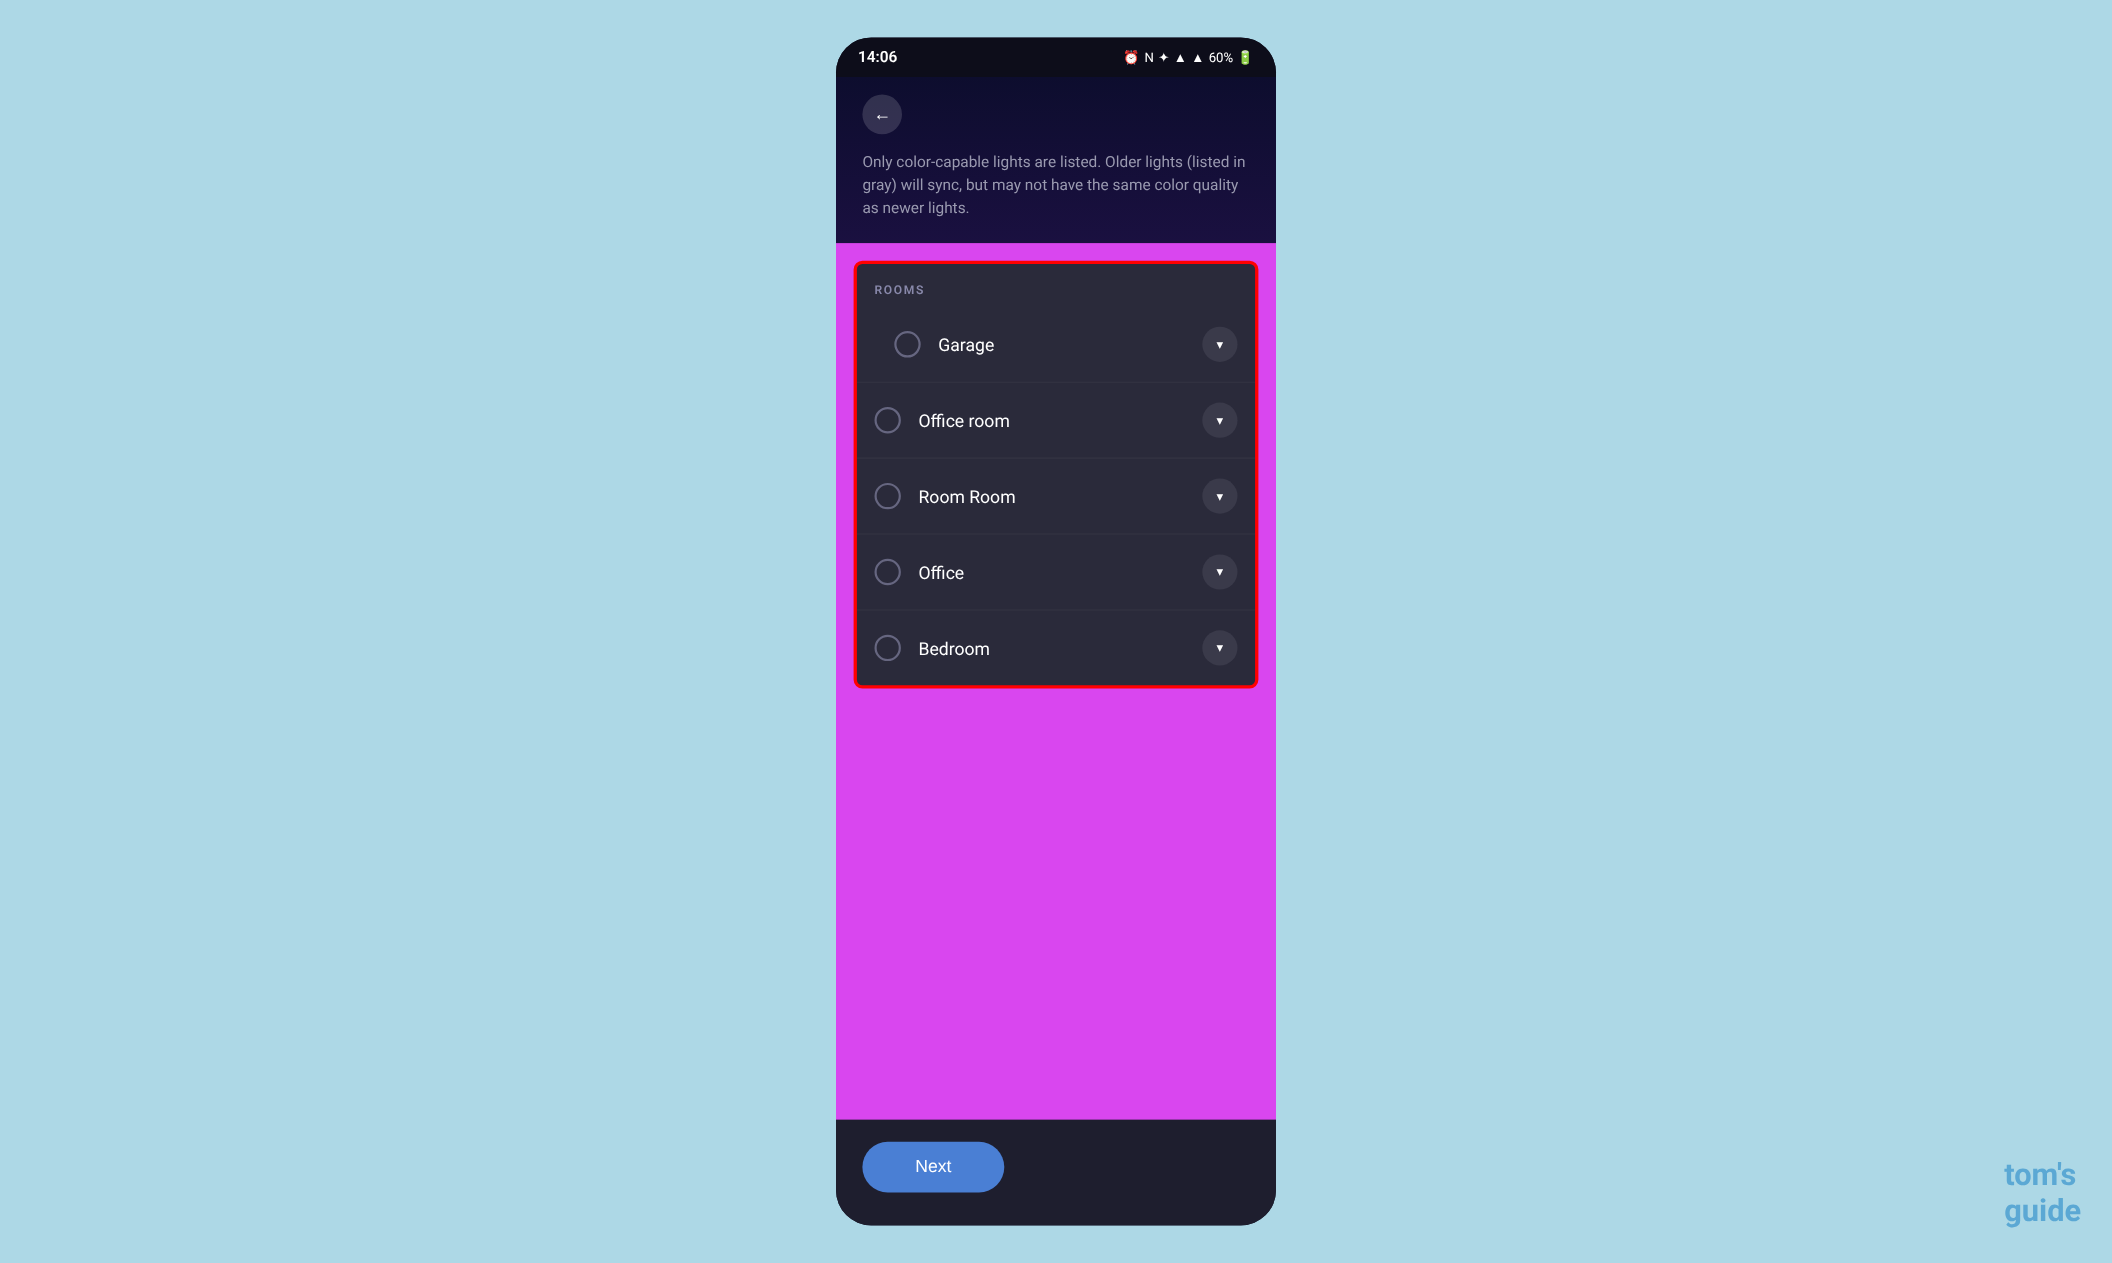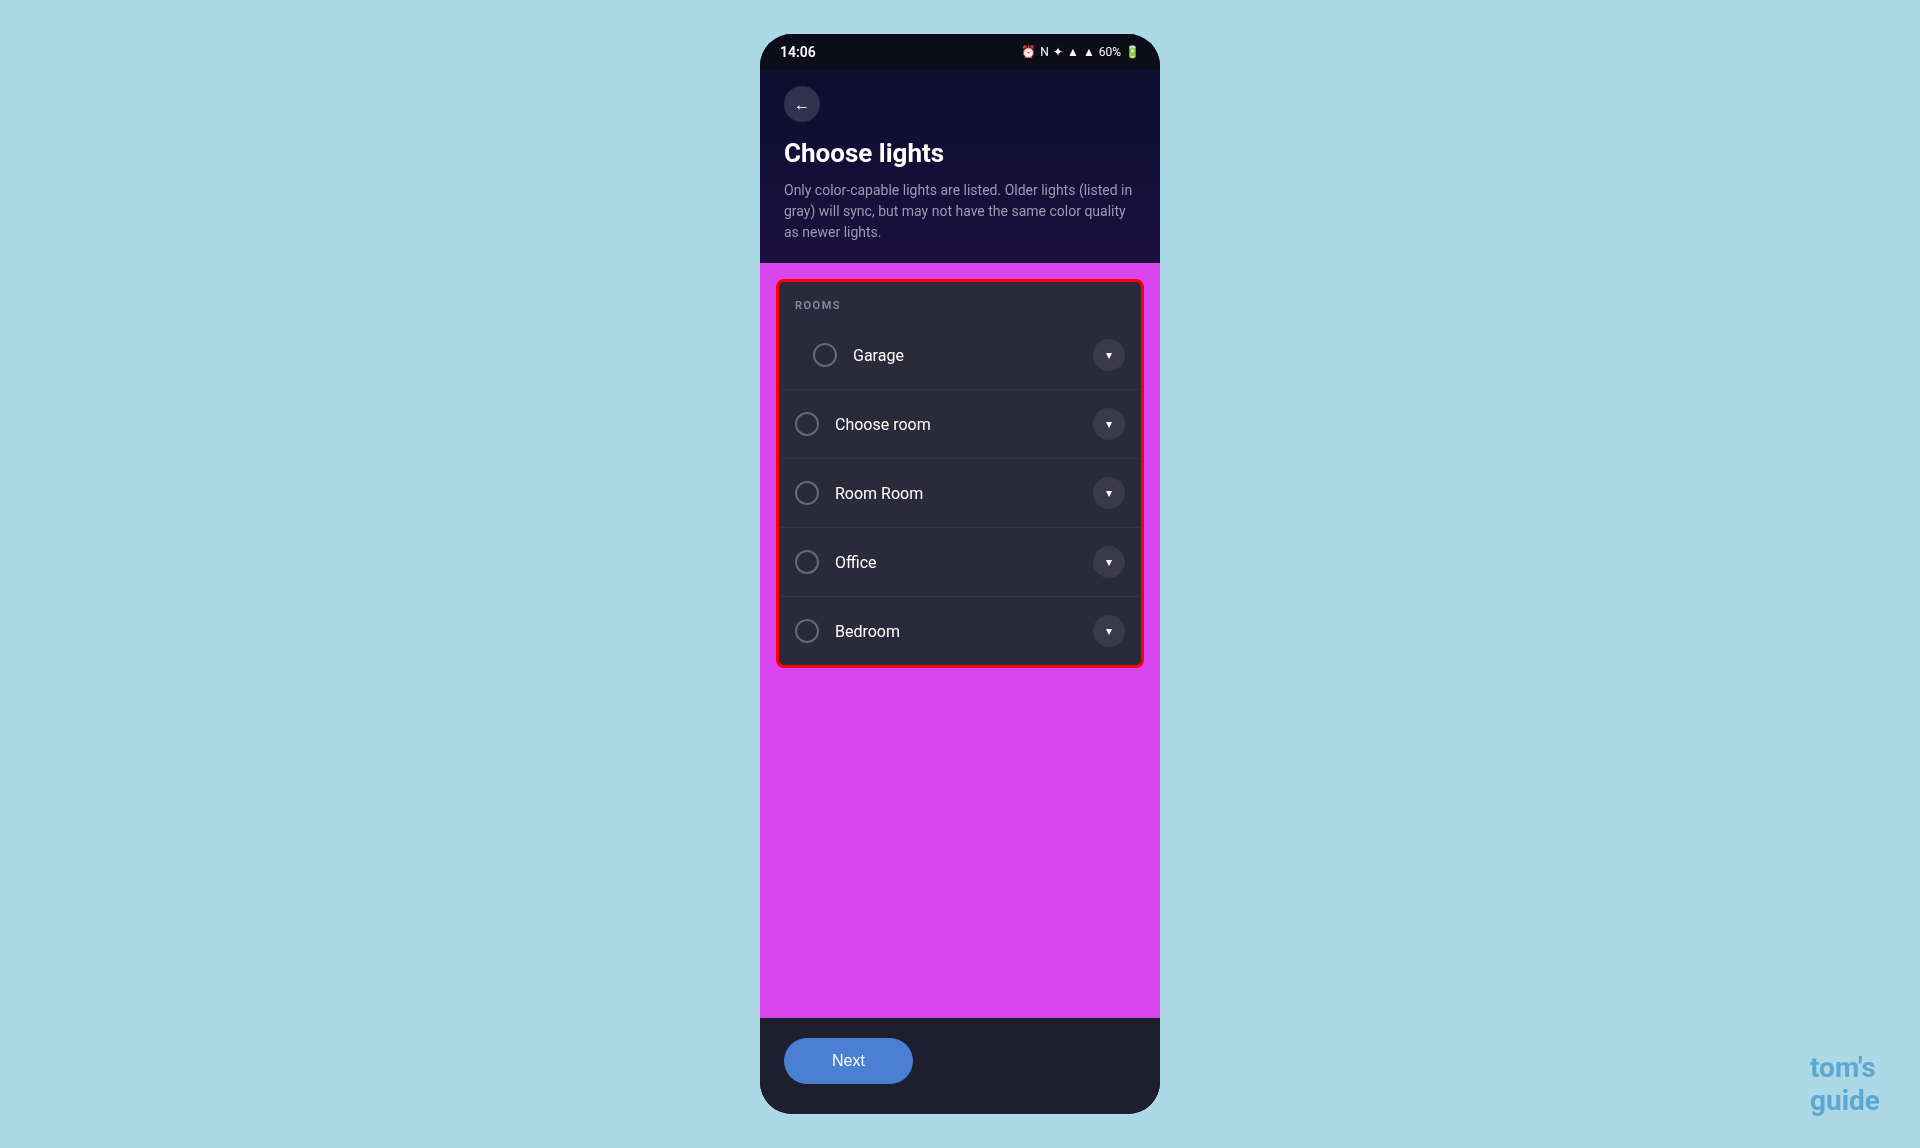--- a/index.html
+++ b/index.html
@@ -11,21 +11,21 @@
       display: flex;
       align-items: center;
       justify-content: center;
       font-family: 'Roboto', Arial, sans-serif;
       position: relative;
     }
 
     .toms-guide-watermark {
       position: absolute;
       bottom: 30px;
-      right: 40px;
+      right: 28px;
       color: #5ba8d4;
       font-size: 28px;
       font-weight: bold;
       line-height: 1.2;
     }
 
     .toms-guide-watermark span {
       display: block;
     }
 
@@ -219,42 +219,41 @@
       <span class="status-icon">▲</span>
       <span class="status-icon">60%</span>
       <span class="status-icon">🔋</span>
     </div>
   </div>
 
   <div class="header-area">
     <div class="back-button">
       <span class="back-arrow">←</span>
     </div>
-    <h1 class="page-title">Choose lights</h1>
     <p class="page-description">Only color-capable lights are listed. Older lights (listed in gray) will sync, but may not have the same color quality as newer lights.</p>
   </div>
 
   <div class="main-content">
 
     <div class="rooms-section">
       <div class="rooms-header">
         <span class="rooms-label">ROOMS</span>
       </div>
 
       <div id="room-list">
           <div class="room-item">
             <div class="radio-circle"></div>
             <span class="room-name">Garage</span>
             <div class="chevron-button">
               <span class="chevron-icon">▾</span>
             </div>
           </div>
           <div class="room-item">
             <div class="radio-circle"></div>
-            <span class="room-name">Choose room</span>
+            <span class="room-name">Office room</span>
             <div class="chevron-button">
               <span class="chevron-icon">▾</span>
             </div>
           </div>
           <div class="room-item">
             <div class="radio-circle"></div>
             <span class="room-name">Room Room</span>
             <div class="chevron-button">
               <span class="chevron-icon">▾</span>
             </div>

